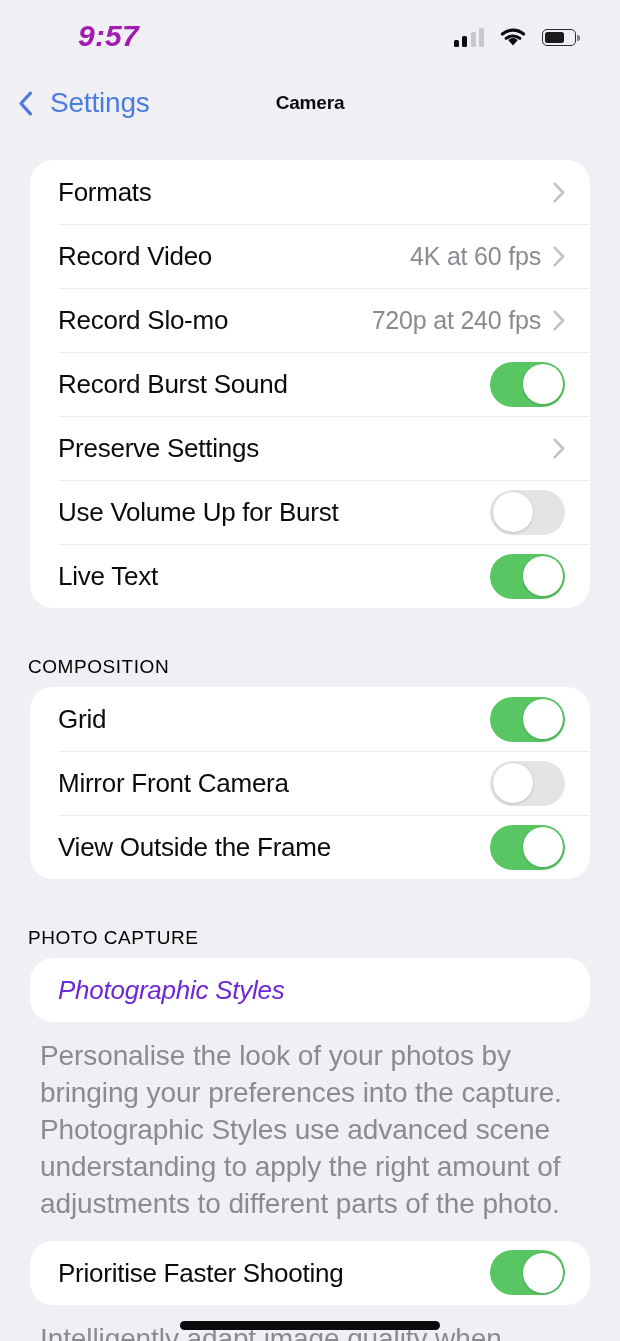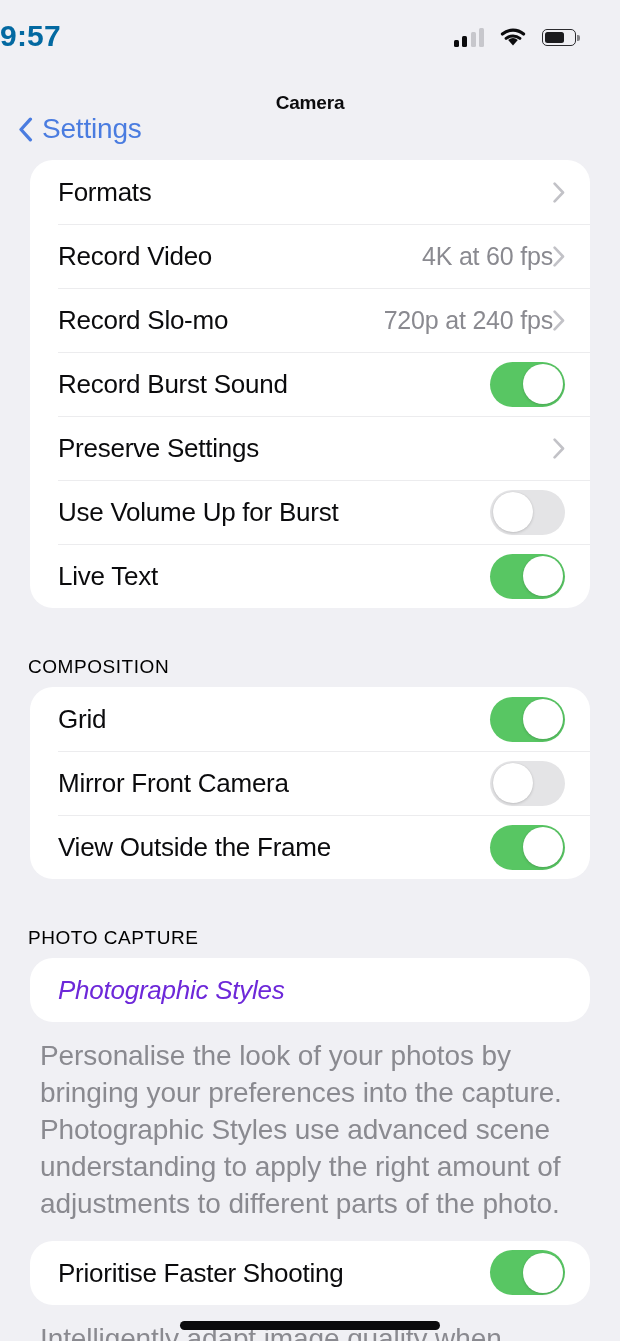--- a/index.html
+++ b/index.html
@@ -12,63 +12,63 @@
   }
   .screen { position:relative; width:620px; height:1341px; background:#f0f0f4; }
 
   
   .statusbar {
     position:relative; height:72px;
     display:flex; align-items:center; justify-content:space-between;
     padding:0 44px 0 0;
   }
   .sb-time {
-    font-size:30px; font-weight:700; color:#0369a1;
-    letter-spacing:.2px; line-height:1;
+    margin-left:78px; font-size:30px; font-weight:700; color:#a21caf;
+    letter-spacing:.2px; line-height:1;font-style:italic;
   }
   .sb-right { display:flex; align-items:center; gap:15px; margin-top:2px; }
   .cell { display:flex; align-items:flex-end; gap:3.5px; height:20px; }
   .cell i { display:block; width:5px; border-radius:1.5px; background:#c7c7cc; }
   .cell i.on { background:#0b0b0d; }
   .cell i:nth-child(1){ height:7px; }
   .cell i:nth-child(2){ height:11px; }
   .cell i:nth-child(3){ height:15px; }
   .cell i:nth-child(4){ height:19px; }
   .wifi svg { display:block; }
   .batt { position:relative; width:34px; height:17px; border:1.8px solid #1b1b1f;
           border-radius:5px; opacity:.92; }
   .batt .fill { position:absolute; left:2px; top:2px; bottom:2px; background:#0b0b0d; border-radius:2.5px; }
   .batt .nub { position:absolute; right:-4.5px; top:5px; width:2.5px; height:6px;
                background:#1b1b1f; border-radius:0 2px 2px 0; opacity:.55; }
 
   
   .navbar { position:relative; height:62px; }
   .back { position:absolute; left:18px; top:50%; transform:translateY(-50%);
-          display:flex; align-items:center; gap:9px; cursor:pointer;margin-top:26px; }
+          display:flex; align-items:center; gap:17px; cursor:pointer; }
   .back .chev { width:15px; height:25px; }
   .back-label { font-size:28px; color:#4a7ce0; letter-spacing:-.2px; }
   .nav-title { position:absolute; left:0; right:0; top:50%; transform:translateY(-50%);
                text-align:center; font-size:19px; font-weight:700; color:#0b0b0d;
                letter-spacing:-.2px; }
 
   
   .group { margin:0 30px; background:#ffffff; border-radius:23px; overflow:hidden; }
   .sec-header { padding:30px 28px 9px 28px; font-size:19px; color:#000000;
                 letter-spacing:.55px; text-transform:uppercase; }
   .sec-footer { padding:16px 32px 0 28px; font-size:28px; line-height:1.32;
                 color:#8a8a90; letter-spacing:-.1px;margin-left:12px; }
 
   .row { position:relative; display:flex; align-items:center; justify-content:flex-end;
          height:64px; padding:0 25px 0 28px; }
   .row + .row::before { content:""; position:absolute; left:28px; right:0; top:0;
                         height:1px; background:#ececee; }
   .row-label { position:absolute; left:28px; top:50%; transform:translateY(-50%);
                font-size:26px; color:#0b0b0d; letter-spacing:-.25px; white-space:nowrap; }
   .row-label.link { color:#6d28d9;font-style:italic; }
-  .row-value { font-size:25px; color:#8a8a90; letter-spacing:-.2px; }
+  .row-value { font-size:25px; color:#8a8a90; letter-spacing:-.2px; margin-right:12px; }
   .disc { width:12px; height:21px; flex:none; }
 
   
   .tgl { position:relative; width:75px; height:45px; border-radius:23px;
          background:#e4e4e6; flex:none; cursor:pointer; }
   .tgl.on { background:#58c663; }
   .tgl .knob { position:absolute; top:2.5px; left:2.5px; width:40px; height:40px;
                border-radius:50%; background:#fff;
                box-shadow:0 1px 3px rgba(0,0,0,.16), 0 0 1px rgba(0,0,0,.10); }
   .tgl.on .knob { left:auto; right:2.5px; }

